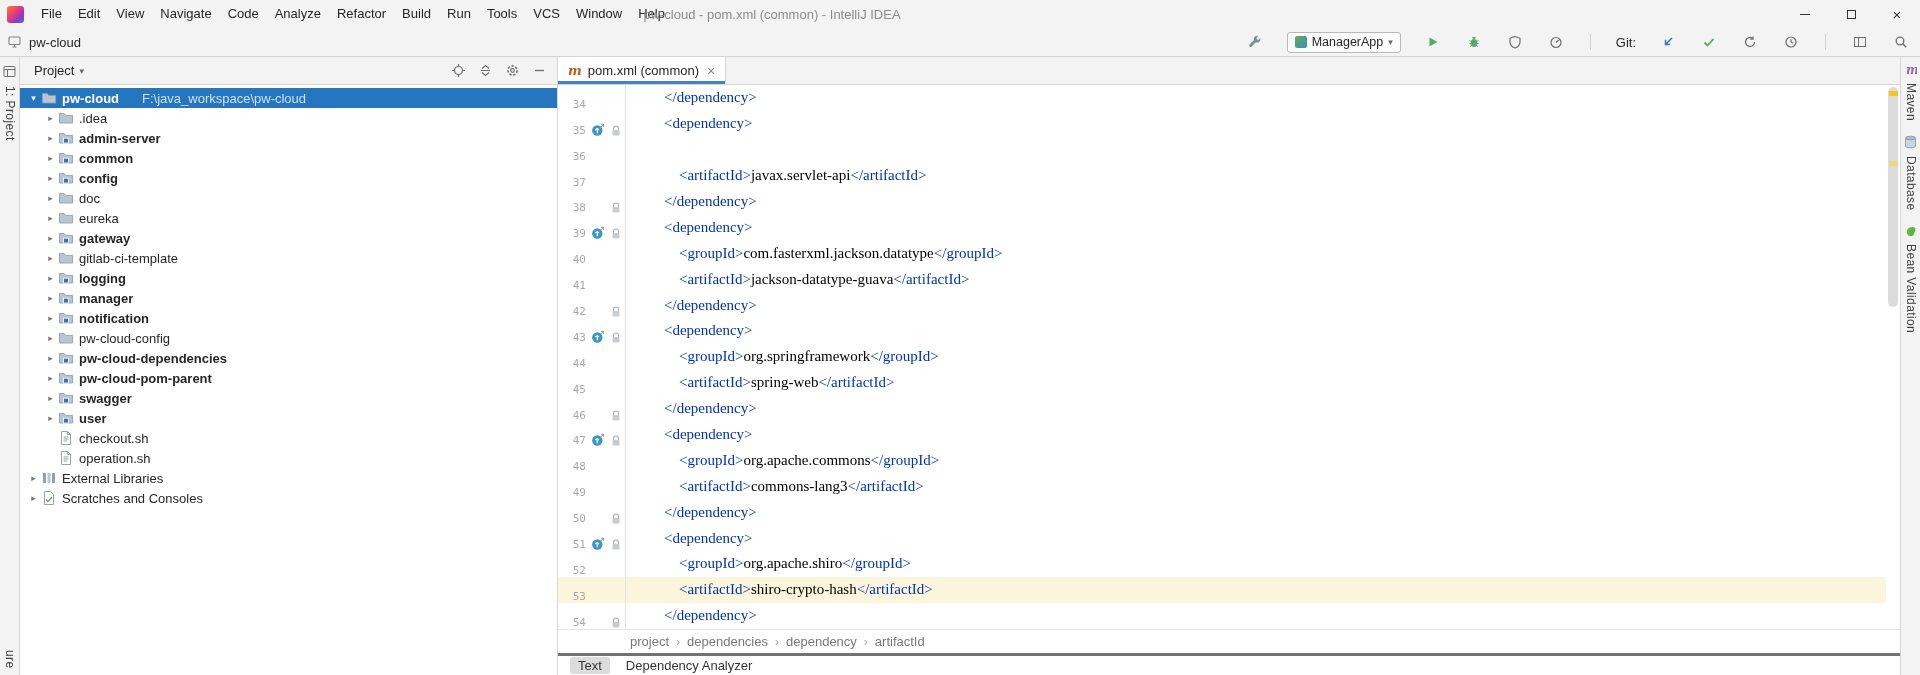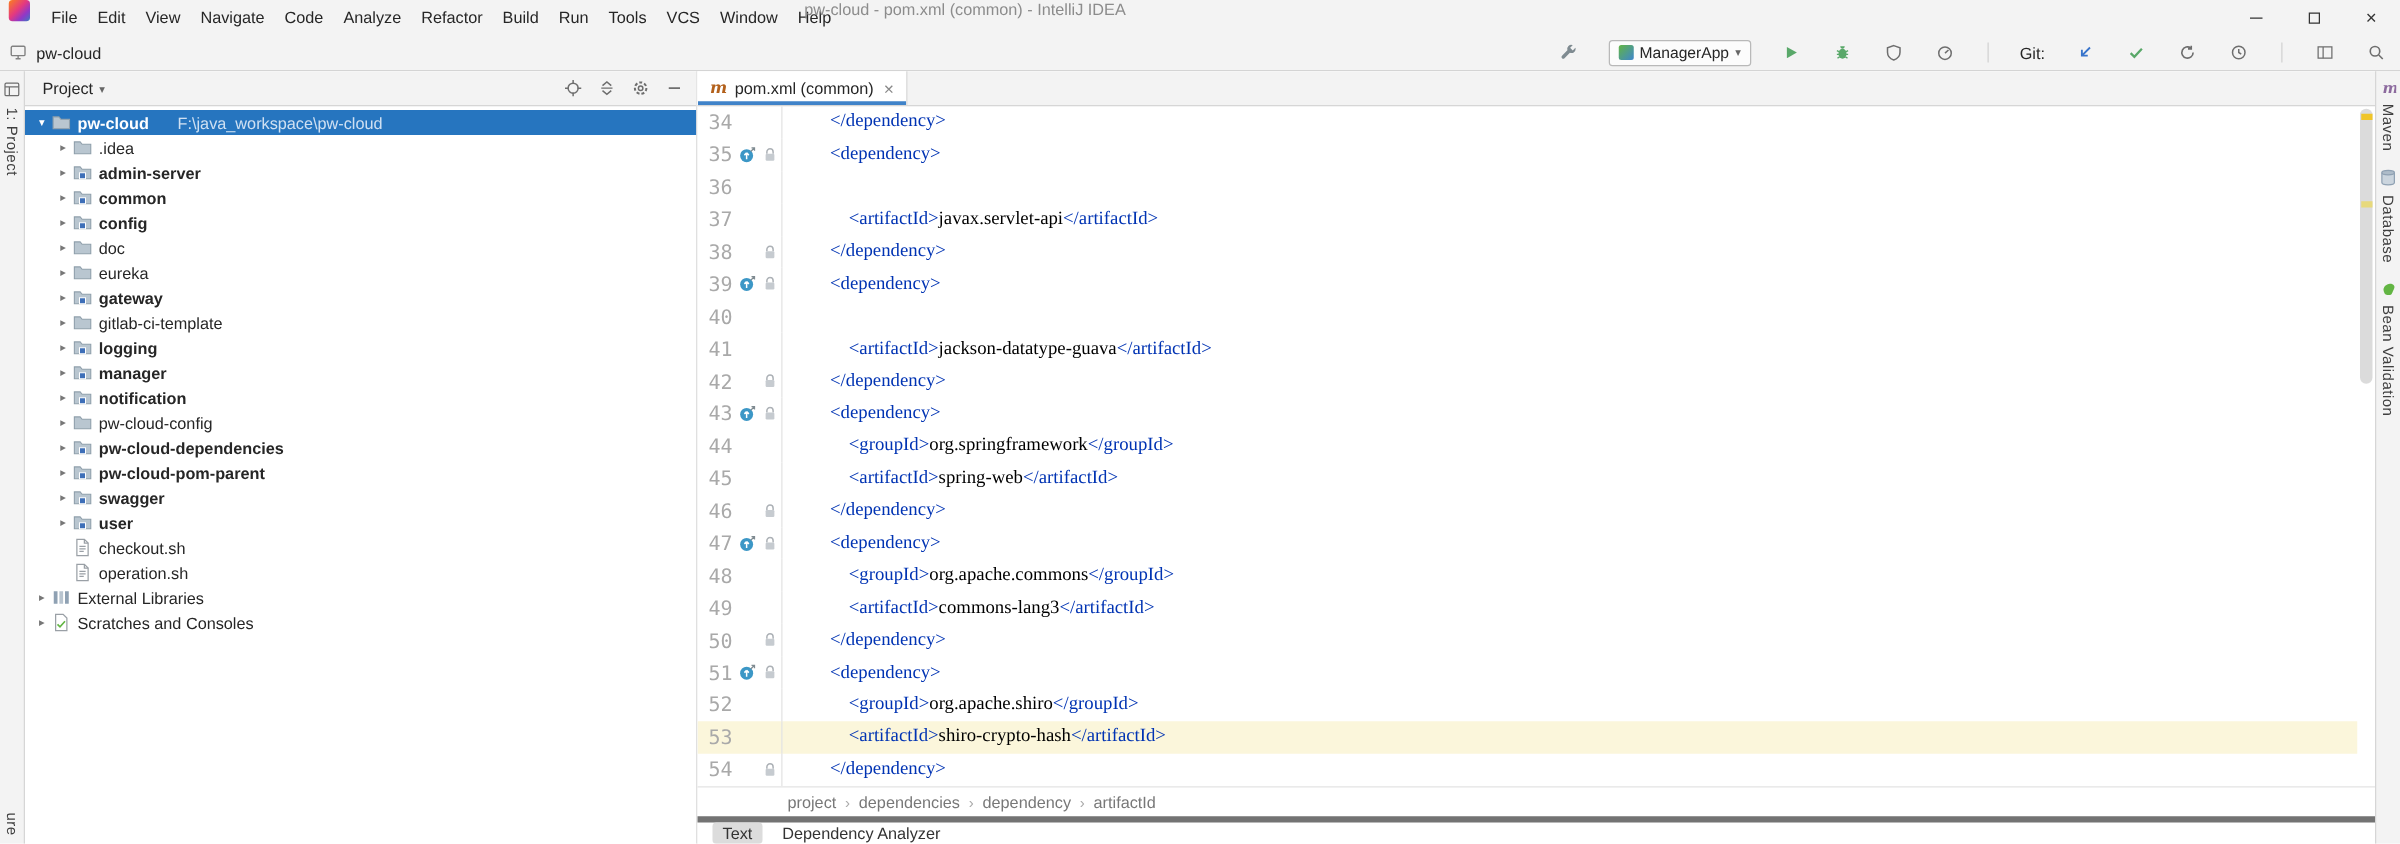--- a/index.html
+++ b/index.html
@@ -1,19 +1,19 @@
 <!DOCTYPE html>
 <html lang="en" style="--selection: #2675BF; --accent: #4083C9; --tag: #0033B3; --caret_line: #FBF6DB; --run_green: #59A869;"><head>
 <meta charset="utf-8">
 <style>
   *{box-sizing:border-box;margin:0;padding:0}
   html,body{width:1920px;height:675px;overflow:hidden;background:#fff;
     font-family:"Liberation Sans",sans-serif;font-size:13px;color:#262626}
   
-  .titlebar{height:28px;background:#F3F3F3;display:flex;align-items:flex-start;position:relative}
+  .titlebar{height:28px;background:#F3F3F3;display:flex;align-items:center;position:relative}
   .logo{width:17px;height:17px;border-radius:3px;margin:0 9px 0 7px;flex:0 0 17px;
     background:linear-gradient(135deg,#FC801D 0%,#E43980 45%,#9038C8 72%,#3B7BBF 100%)}
   .menubar{display:flex}
   .menu-item{padding:0 8px;line-height:28px;cursor:default}
   .win-title{position:absolute;left:772px;transform:translateX(-50%);color:#8C8C8C;white-space:nowrap}
   .win-controls{margin-left:auto;display:flex;height:100%}
   .win-btn{width:46px;display:flex;align-items:center;justify-content:center;color:#333;font-size:15px}
   .min-glyph{display:inline-block;width:10px;height:1px;background:#333}
   .max-glyph{display:inline-block;width:9px;height:9px;border:1px solid #333}
   
@@ -56,34 +56,34 @@
   .editor-col{flex:1;min-width:0;display:flex;flex-direction:column;background:#fff}
   .tabbar{height:28px;background:#F3F3F3;border-bottom:1px solid #D6D6D6;display:flex}
   .tab{display:inline-flex;align-items:center;gap:6px;height:100%;padding:0 10px;background:#fff;
     border-right:1px solid #D6D6D6;box-shadow:inset 0 -3px 0 var(--accent,#4083C9)}
   .maven-ic{font-family:"DejaVu Serif",serif;font-style:italic;font-weight:bold;font-size:13px;color:#B3611C;line-height:1}
   .tab-close{color:#888;font-size:14px;margin-left:2px}
   .editor-body{flex:1;display:flex;overflow:hidden}
   .code-area{flex:1;overflow:hidden}
   .line{display:flex;height:25.9px;align-items:center}
   .line.current{background:var(--caret_line,#FBF6DB)}
-  .gutter{flex:0 0 68px;height:100%;display:flex;align-items:center;border-right:1px solid #E3E3E3;
-    font-family:"DejaVu Sans Mono",monospace;font-size:16px;color:#A9A9A9}
+  .gutter{flex:0 0 68px;height:100%;display:flex;align-items:flex-end;border-right:1px solid #E3E3E3;
+    font-family:"DejaVu Sans Mono",monospace;font-size:11px;color:#A9A9A9}
   .lnum{width:28px;text-align:right}
   .gslot{width:23px;display:flex;justify-content:center;align-items:center}
   .gslot2{width:14px;display:flex;justify-content:center;align-items:center}
   .code{white-space:pre;font-family:Liberation Serif, serif;font-size:15px;padding-left:8px}
   .tag{color:var(--tag,#0033B3)}
   .txt{color:#000}
   .sbar{flex:0 0 14px;position:relative}
   .sthumb{position:absolute;left:2px;top:2px;width:10px;height:220px;border-radius:6px;background:rgba(110,110,110,.25)}
   .smark{position:absolute;left:3px;width:9px;height:5px}
   .crumbs{height:24px;border-top:1px solid #E3E3E3;display:flex;align-items:center;gap:7px;padding-left:72px;color:#787878}
   .bc-sep{color:#ABABAB;font-size:12px}
-  .btabs{height:22px;border-top:5px solid #737373;display:flex;align-items:center;gap:8px;padding-left:12px}
+  .btabs{height:22px;border-top:3px solid #737373;display:flex;align-items:center;gap:8px;padding-left:12px}
   .btab{padding:1px 8px;border-radius:3px;color:#333}
   .btab.sel{background:#DCDCDC}
 </style>
 </head>
 <body>
 
 <div class="titlebar">
   <span class="logo"></span>
   <nav class="menubar">
       <span class="menu-item">File</span>
@@ -538,20 +538,21 @@
               </span>
             </span>
             <span class="code"><span>        </span><span class="tag">&lt;dependency&gt;</span></span>
           </div>
           <div class="line">
             <span class="gutter">
               <span class="lnum">40</span>
               <span class="gslot"></span>
               <span class="gslot2"></span>
             </span>
+            <span class="code"><span>            </span><span class="tag">&lt;groupId&gt;</span><span class="txt">com.fasterxml.jackson.datatype</span><span class="tag">&lt;/groupId&gt;</span></span>
           </div>
           <div class="line">
             <span class="gutter">
               <span class="lnum">41</span>
               <span class="gslot"></span>
               <span class="gslot2"></span>
             </span>
             <span class="code"><span>            </span><span class="tag">&lt;artifactId&gt;</span><span class="txt">jackson-datatype-guava</span><span class="tag">&lt;/artifactId&gt;</span></span>
           </div>
           <div class="line">

